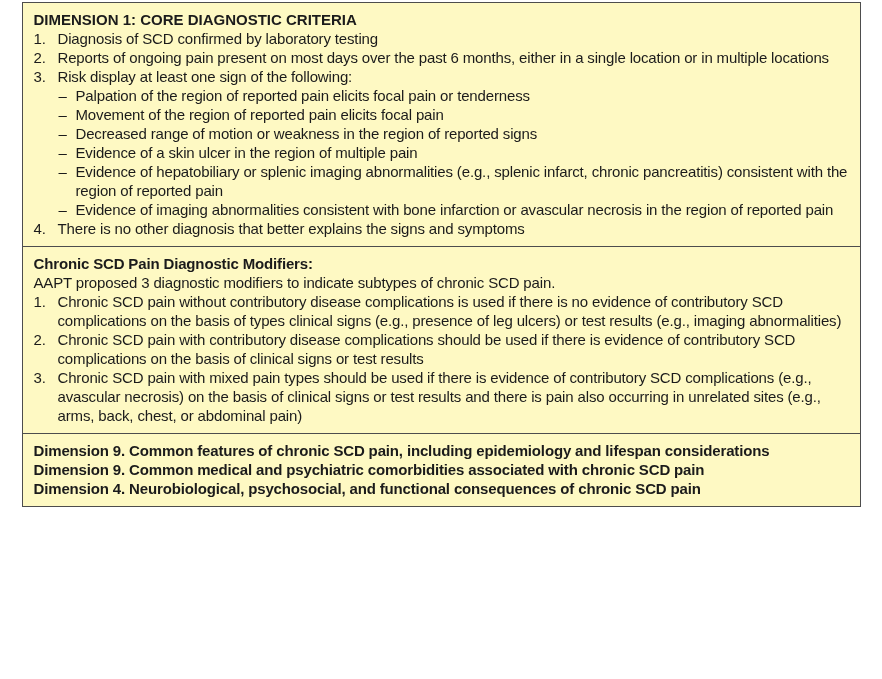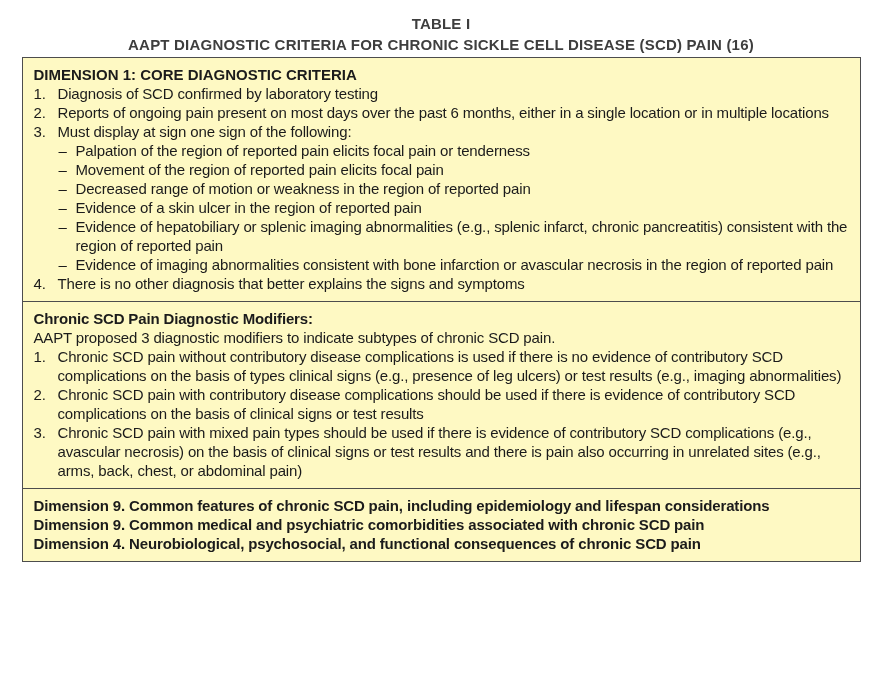--- a/index.html
+++ b/index.html
@@ -84,60 +84,56 @@
   }
   .dim-line {
     font-weight: bold;
   }
 </style>
 </head>
 <body>
 
 <div class="page">
 
-  <div class="title-block">
-    <div class="title-line1">TABLE I</div>
-    <div class="title-line2">AAPT DIAGNOSTIC CRITERIA FOR CHRONIC SICKLE CELL DISEASE (SCD) PAIN (16)</div>
-  </div>
 
   <div class="table-box">
 
     <div class="section">
       <div class="sec-heading-caps">DIMENSION 1: CORE DIAGNOSTIC CRITERIA</div>
 
       <div class="item">
         <span class="num">1.</span>
         <span class="txt">Diagnosis of SCD confirmed by laboratory testing</span>
       </div>
 
       <div class="item">
         <span class="num">2.</span>
         <span class="txt">Reports of ongoing pain present on most days over the past 6 months, either in a single location or in multiple locations</span>
       </div>
 
       <div class="item">
         <span class="num">3.</span>
-        <span class="txt">Must display at sign one sign of the following:</span>
+        <span class="txt">Risk display at least one sign of the following:</span>
       </div>
 
       <div class="subitem">
         <span class="dash">–</span>
         <span class="txt">Palpation of the region of reported pain elicits focal pain or tenderness</span>
       </div>
       <div class="subitem">
         <span class="dash">–</span>
         <span class="txt">Movement of the region of reported pain elicits focal pain</span>
       </div>
       <div class="subitem">
         <span class="dash">–</span>
-        <span class="txt">Decreased range of motion or weakness in the region of reported pain</span>
+        <span class="txt">Decreased range of motion or weakness in the region of reported signs</span>
       </div>
       <div class="subitem">
         <span class="dash">–</span>
-        <span class="txt">Evidence of a skin ulcer in the region of reported pain</span>
+        <span class="txt">Evidence of a skin ulcer in the region of multiple pain</span>
       </div>
       <div class="subitem">
         <span class="dash">–</span>
         <span class="txt">Evidence of hepatobiliary or splenic imaging abnormalities (e.g., splenic infarct, chronic pancreatitis) consistent with the region of reported pain</span>
       </div>
       <div class="subitem">
         <span class="dash">–</span>
         <span class="txt">Evidence of imaging abnormalities consistent with bone infarction or avascular necrosis in the region of reported pain</span>
       </div>
 

